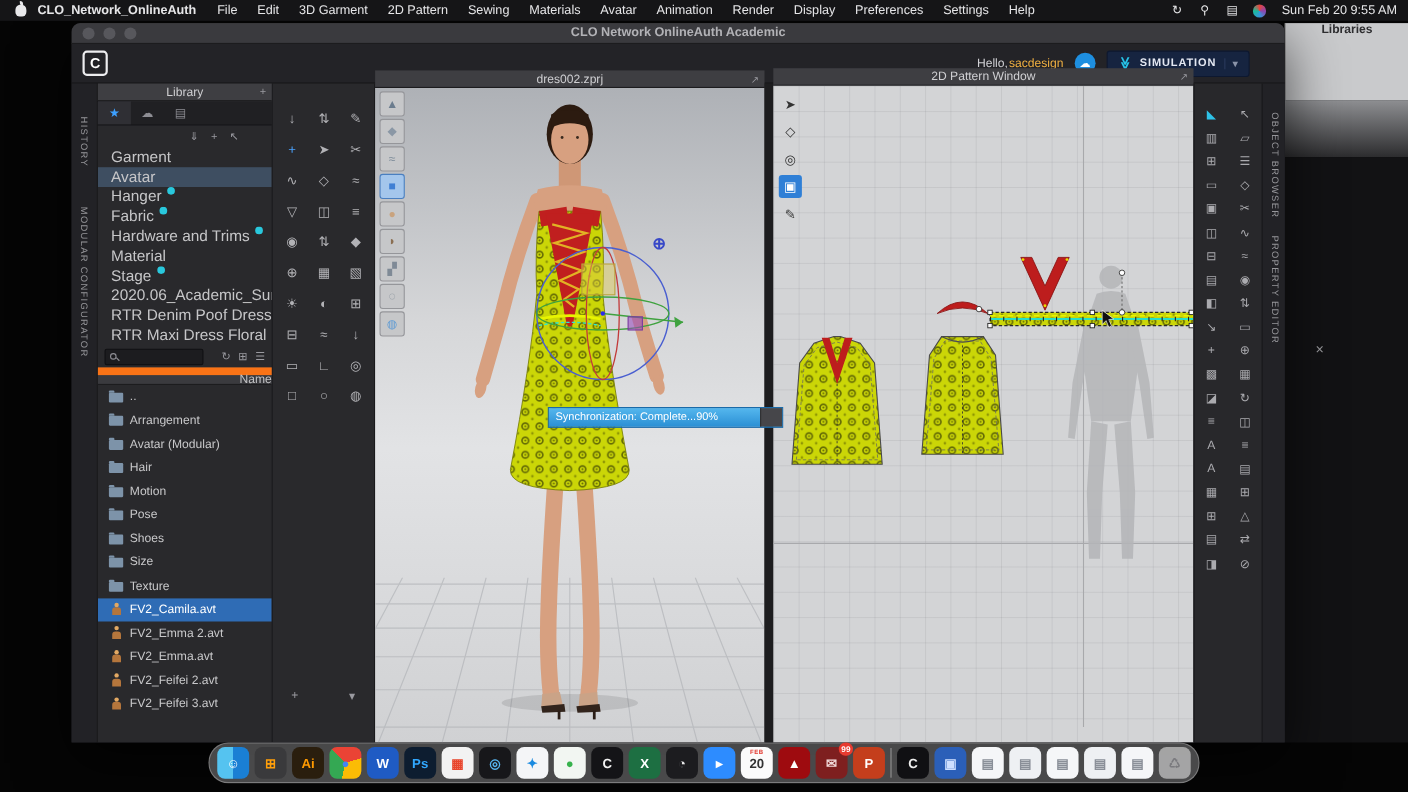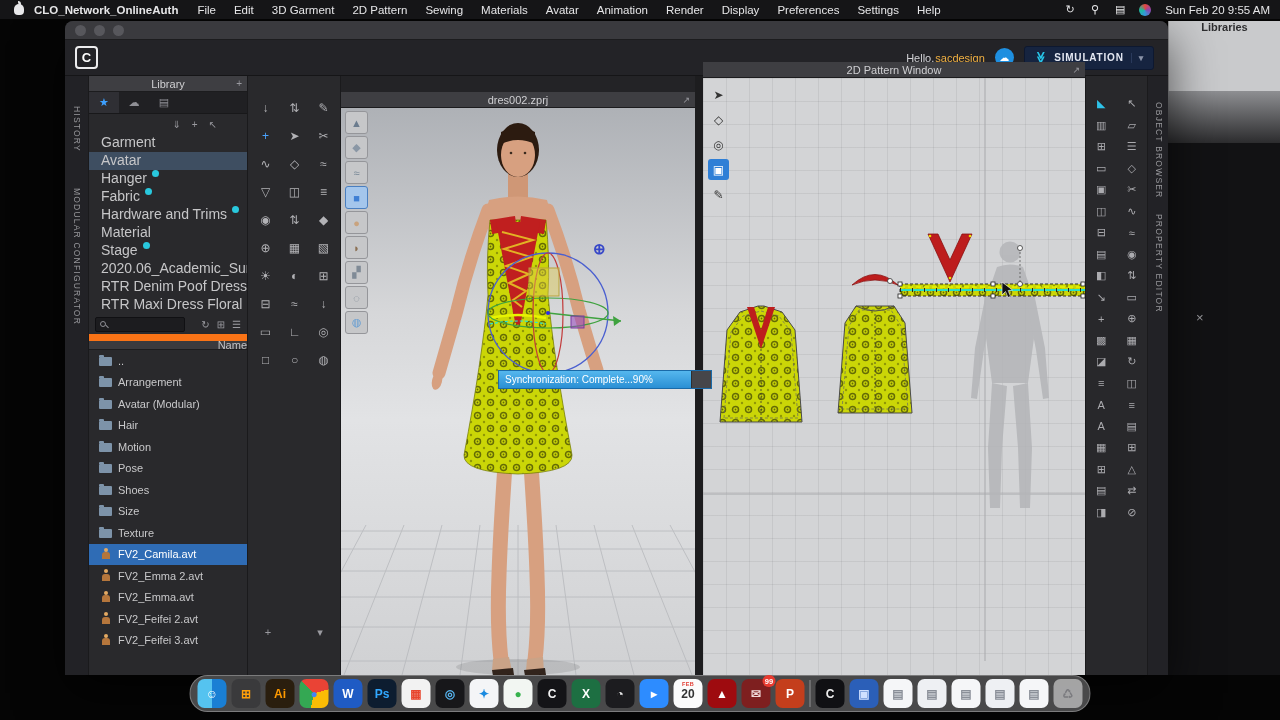--- a/index.html
+++ b/index.html
@@ -25,21 +25,21 @@
 #bgdark{left:1168px;top:143px;width:112px;height:532px;background:#121214}
 #bgclose{left:1196px;top:310px;color:#9a9a9e;font-size:13px}
 
 #appwin{position:absolute;left:65px;top:21px;width:1103px;height:654px;background:#232326;border-radius:8px 8px 0 0;overflow:hidden;box-shadow:0 18px 50px rgba(0,0,0,.65);z-index:10}
 #titlebar{position:absolute;left:0;top:0;right:0;height:19px;background:#3a3a3e;display:flex;align-items:center;border-bottom:1px solid #1c1c1e}
 .tl{width:11px;height:11px;border-radius:50%;background:#57575c;margin-left:8px;flex:none}
 .tl.first{margin-left:10px}
 .win-title{position:absolute;left:0;right:0;text-align:center;font-size:11.5px;color:#b2b2b6;font-weight:700;pointer-events:none}
 #topbar{position:absolute;left:0;top:19px;right:0;height:36px;background:#232327;border-bottom:1px solid #151517;display:flex;align-items:center}
 .clo-logo{width:23px;height:23px;border:2px solid #ededef;border-radius:4px;color:#fff;font-weight:700;font-size:13px;display:flex;align-items:center;justify-content:center;margin-left:10px}
-.top-right{margin-left:auto;display:flex;align-items:center;gap:10px;padding-right:14px}
+.top-right{margin-left:auto;display:flex;align-items:center;gap:10px;padding-right:32px}
 .greet{font-size:11px;color:#d2d2d6}
 .greet .user{color:#f0b042;margin-left:1px}
 .cloud-badge{width:19px;height:19px;border-radius:50%;background:#1e8fe0;color:#fff;font-size:10px;display:flex;align-items:center;justify-content:center}
 .sim-btn{display:flex;align-items:center;gap:7px;height:24px;background:#162440;border:1px solid #0d1830;border-radius:3px;color:#e4e8f2;font-size:10px;font-weight:700;letter-spacing:.8px;padding:0 9px;font-family:inherit}
 .sim-chevs{color:#27c4e8;display:inline-block;transform:rotate(90deg);font-size:12px;font-weight:700}
 .sim-caret{color:#8a93a8;font-size:9px;border-left:1px solid #2a3a5c;padding-left:7px}
 
 #leftrail{position:absolute;left:0;top:55px;bottom:0;width:24px;background:#222226;border-right:1px solid #1a1a1c}
 .vtext{writing-mode:vertical-rl;font-size:8.5px;letter-spacing:1.2px;color:#96969a;position:absolute;left:7px;white-space:nowrap}
 #vt-history{top:30px}
@@ -76,21 +76,21 @@
 .type-folder .row-icon::before{content:"";position:absolute;top:-2px;left:0;width:5px;height:2px;background:#7d93a9;border-radius:1px 1px 0 0}
 .type-avatar .row-icon{width:13px;height:13px}
 .type-avatar .row-icon::before{content:"";position:absolute;top:0;left:4.5px;width:4px;height:4px;border-radius:50%;background:#e3a963}
 .type-avatar .row-icon::after{content:"";position:absolute;top:4.5px;left:2.5px;width:8px;height:7px;border-radius:3px 3px 0 0;background:#b5763c}
 
 #toolpanel3d{position:absolute;left:183px;top:55px;bottom:0;width:93px;background:#29292c;border-right:1px solid #1a1a1c}
 #tools3d-grid{display:grid;grid-template-columns:repeat(3,29px);grid-auto-rows:28px;justify-items:center;align-items:center;padding-top:18px;padding-left:3px;color:#b2b2b6;font-size:12px}
 .tool-btn{display:inline-flex;align-items:center;justify-content:center;width:100%;height:100%}
 #tools3d-bottom{position:absolute;bottom:36px;left:0;right:0;display:flex;justify-content:center;gap:12px;color:#9a9aa0;font-size:11px}
 
-#view3d{position:absolute;left:276px;top:71px;bottom:0;width:354px}
+#view3d{position:absolute;left:276px;top:43px;bottom:0;width:354px}
 #view3d .panel-header{position:absolute;left:0;top:0;right:0}
 #canvas3d{position:absolute;left:0;top:16px;right:0;bottom:0;background:linear-gradient(180deg,#aeb1b6 0%,#d6d7d9 36%,#e2e3e5 55%,#d0d1d3 100%);overflow:hidden}
 #dispcol{position:absolute;left:4px;top:3px;display:flex;flex-direction:column;gap:2px;z-index:6}
 .disp-btn{width:23px;height:23px;background:#c6c7c9;border:1px solid #95969a;border-radius:3px;display:flex;align-items:center;justify-content:center;font-size:11px}
 .disp-btn.selected{background:#a4c6ec;border-color:#4a7fc0}
 #avatar-svg{position:absolute;left:52px;top:2px}
 #floor-grid{position:absolute;left:0;bottom:0}
 #gizmo{position:absolute;left:112px;top:130px}
 #crosshair{position:absolute;left:252px;top:132px;color:#3848c8;font-size:15px;font-weight:700}
 
@@ -161,20 +161,21 @@
   <div id="bgmid" class="abs"></div>
   <div id="bgdark" class="abs"></div>
   <span id="bgclose" class="abs">×</span>
 
   <div id="appwin">
 
     <div id="titlebar">
       <span class="tl first"></span>
       <span class="tl"></span>
       <span class="tl"></span>
+      <span class="win-title">CLO Network OnlineAuth Academic</span>
     </div>
 
     <div id="topbar">
       <div class="clo-logo">
           <span>C</span>
         </div>
       <div class="top-right">
         <span class="greet"><span>Hello,</span><span class="user">sacdesign</span></span>
         <span class="cloud-badge">☁</span>
         <button class="sim-btn">

